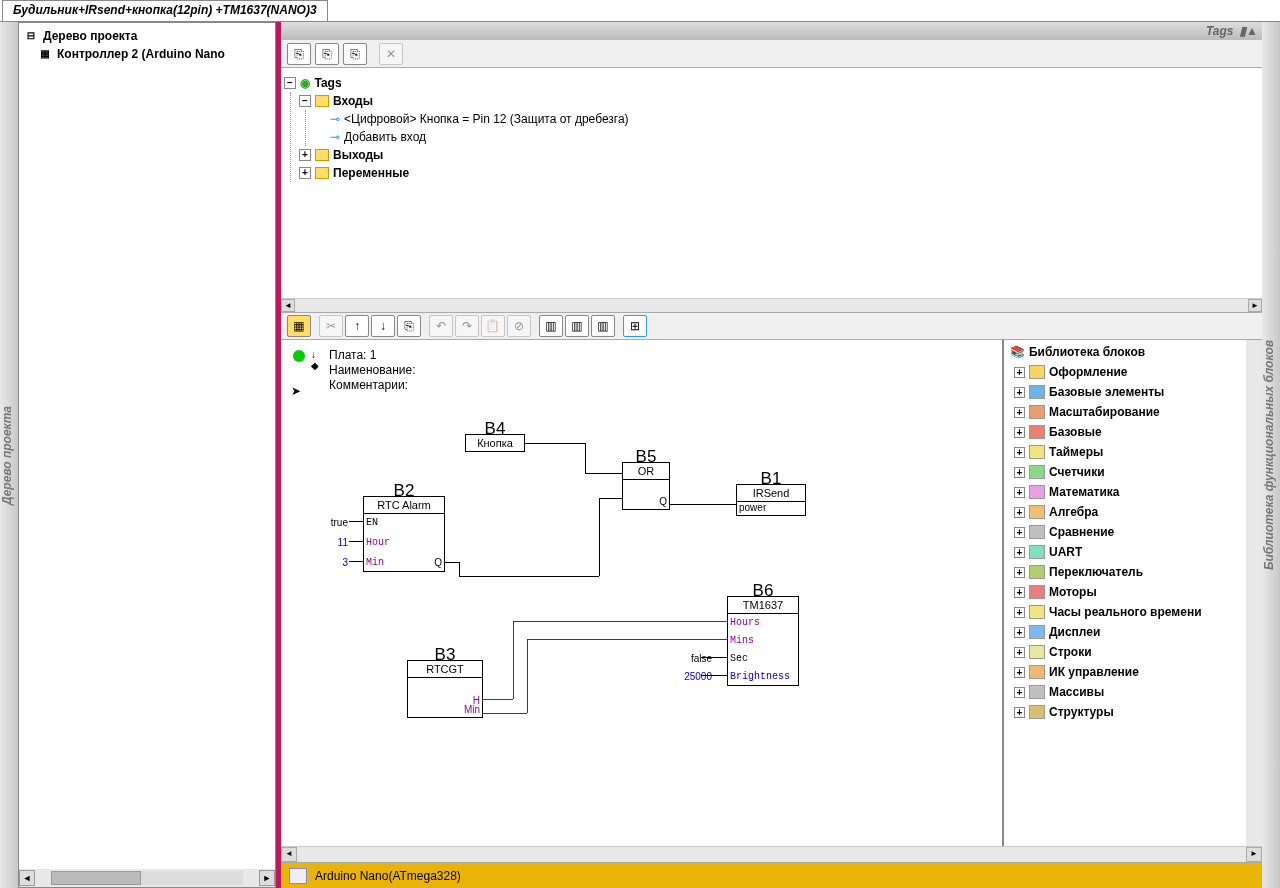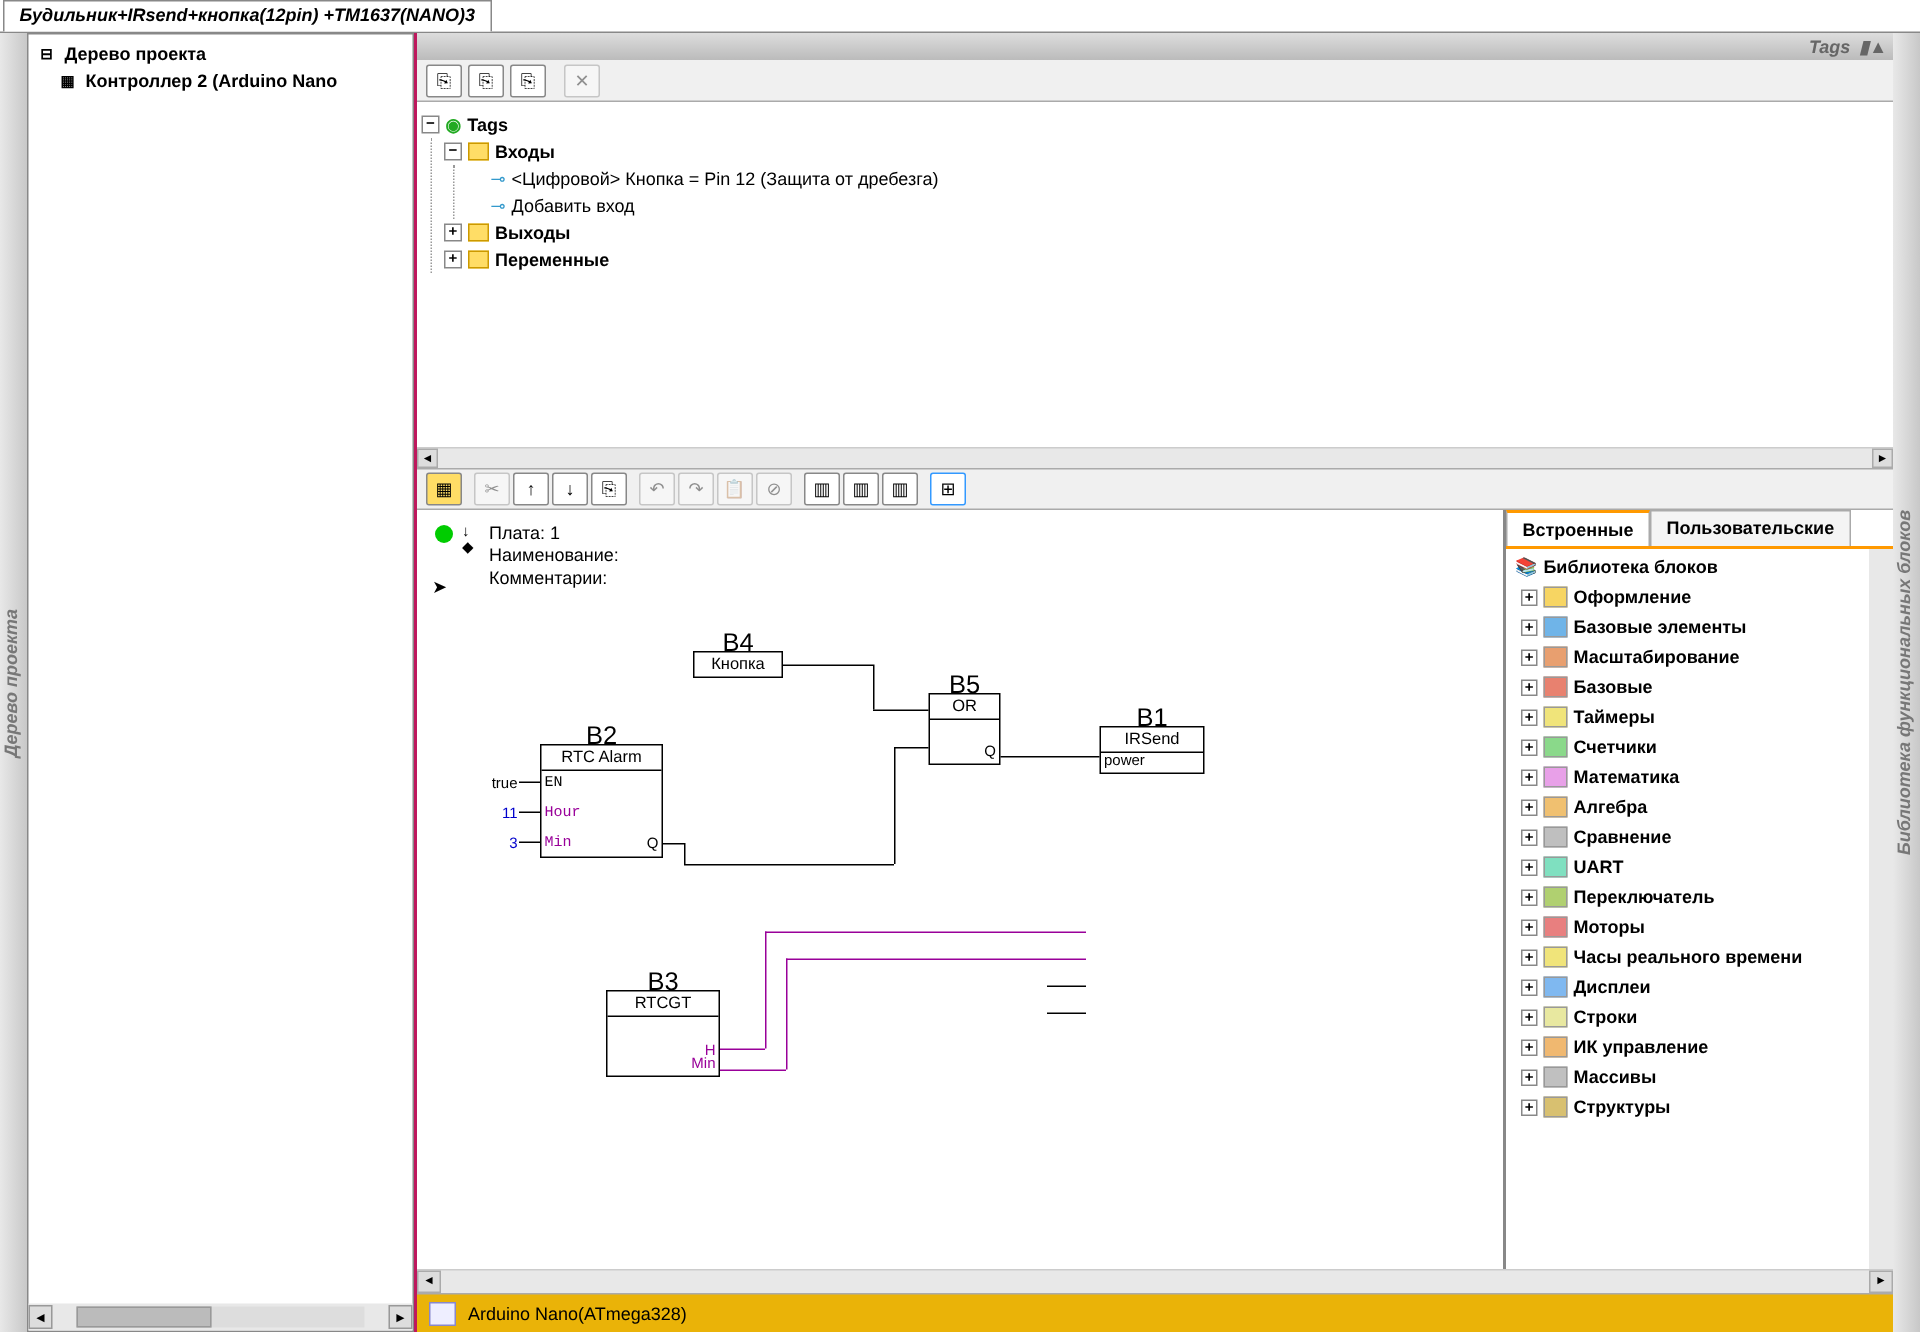--- a/index.html
+++ b/index.html
@@ -14,21 +14,21 @@
 
 .left-panel { width: 258px; border: 1px solid #888; display: flex; flex-direction: column; background: #fff; }
 .tree { flex: 1; padding: 4px; overflow: hidden; }
 .tree-item { display: flex; align-items: center; gap: 4px; padding: 2px 0; font-weight: bold; white-space: nowrap; cursor: pointer; }
 .tree-icon { width: 16px; height: 12px; font-size: 10px; text-align: center; }
 .hscroll { height: 18px; background: #e8e8e8; display: flex; align-items: center; }
 .hscroll-track { flex: 1; background: #ddd; height: 14px; margin: 0 16px; position: relative; }
 .hscroll-thumb { position: absolute; left: 0; width: 90px; height: 14px; background: #bbb; border: 1px solid #999; }
 .hscroll-btn { width: 16px; height: 16px; background: #ddd; border: 1px solid #999; text-align: center; font-size: 9px; line-height: 14px; }
 
-.center { flex: 1; display: flex; flex-direction: column; border-left: 2px solid #be185d; }
+.center { flex: 1; display: flex; flex-direction: column; border-left: 5px solid #be185d; }
 
 .tags-header { height: 18px; background: linear-gradient(to bottom, #ddd, #bbb); display: flex; justify-content: flex-end; align-items: center; padding: 0 4px; font-style: italic; font-weight: bold; color: #666; gap: 6px; }
 
 .tags-toolbar { height: 28px; background: #f0f0f0; border-bottom: 1px solid #aaa; display: flex; align-items: center; gap: 4px; padding: 0 6px; }
 .tb-btn { width: 24px; height: 22px; border: 1px solid #888; background: #fff; display: flex; align-items: center; justify-content: center; cursor: pointer; border-radius: 2px; }
 .tb-btn.disabled { opacity: 0.4; cursor: default; }
 .tb-sep { width: 4px; }
 
 .tags-tree { height: 230px; background: #fff; padding: 6px 6px 6px 3px; overflow: auto; position: relative; }
 .tags-tree .node { display: flex; align-items: center; gap: 4px; padding: 2px 0; cursor: pointer; }
@@ -238,20 +238,30 @@
           <span class="fb-pin" style="left:2px;bottom:2px;font-size:10px">power</span>
         </div>
 
         <div class="fb" style="left:126px; top:320px; width:76px; height:58px">
           <div class="fb-label">B3</div>
           <div class="fb-title">RTCGT</div>
           <span class="fb-pin" style="right:2px;top:34px;color:#909">H</span>
           <span class="fb-pin" style="right:2px;bottom:2px;color:#909">Min</span>
         </div>
 
+        <div class="fb" style="left:446px; top:256px; width:72px; height:90px">
+          <div class="fb-label">B6</div>
+          <div class="fb-title">TM1637</div>
+          <span class="fb-pin left" style="top:20px">Hours</span>
+          <span class="fb-pin left" style="top:38px">Mins</span>
+          <span class="fb-pin left" style="top:56px;color:#000">Sec</span>
+          <span class="fb-ext" style="top:56px;color:#000">false</span>
+          <span class="fb-pin left" style="top:74px;color:#00c">Brightness</span>
+          <span class="fb-ext blue" style="top:74px">25000</span>
+        </div>
         <div class="wire h" style="left:420px;top:317px;width:26px"></div>
         <div class="wire h" style="left:420px;top:335px;width:26px"></div>
 
         <div class="wire h" style="left:244px;top:103px;width:60px"></div>
         <div class="wire v" style="left:304px;top:103px;height:30px"></div>
         <div class="wire h" style="left:304px;top:133px;width:37px"></div>
 
         <div class="wire h" style="left:164px;top:222px;width:14px"></div>
         <div class="wire v" style="left:178px;top:222px;height:14px"></div>
         <div class="wire h" style="left:178px;top:236px;width:140px"></div>
@@ -264,24 +274,20 @@
         <div class="wire v purple" style="left:232px;top:281px;height:78px"></div>
         <div class="wire h purple" style="left:232px;top:281px;width:214px"></div>
 
         <div class="wire h purple" style="left:202px;top:373px;width:44px"></div>
         <div class="wire v purple" style="left:246px;top:299px;height:74px"></div>
         <div class="wire h purple" style="left:246px;top:299px;width:200px"></div>
 
       </div>
 
       <div class="right-panel">
-        <div class="right-tabs">
-          <div class="right-tab active">Встроенные</div>
-          <div class="right-tab">Пользовательские</div>
-        </div>
         <div style="flex:1;display:flex;overflow:hidden">
           <div class="lib-tree">
             <div class="lib-root">
               <span>📚</span>
               <span>Библиотека блоков</span>
             </div>
             <div id="lib-items">
                 <div class="lib-item">
                   <span class="lib-exp">+</span>
                   <span class="lib-icon" style="background:#f7d562"></span>

